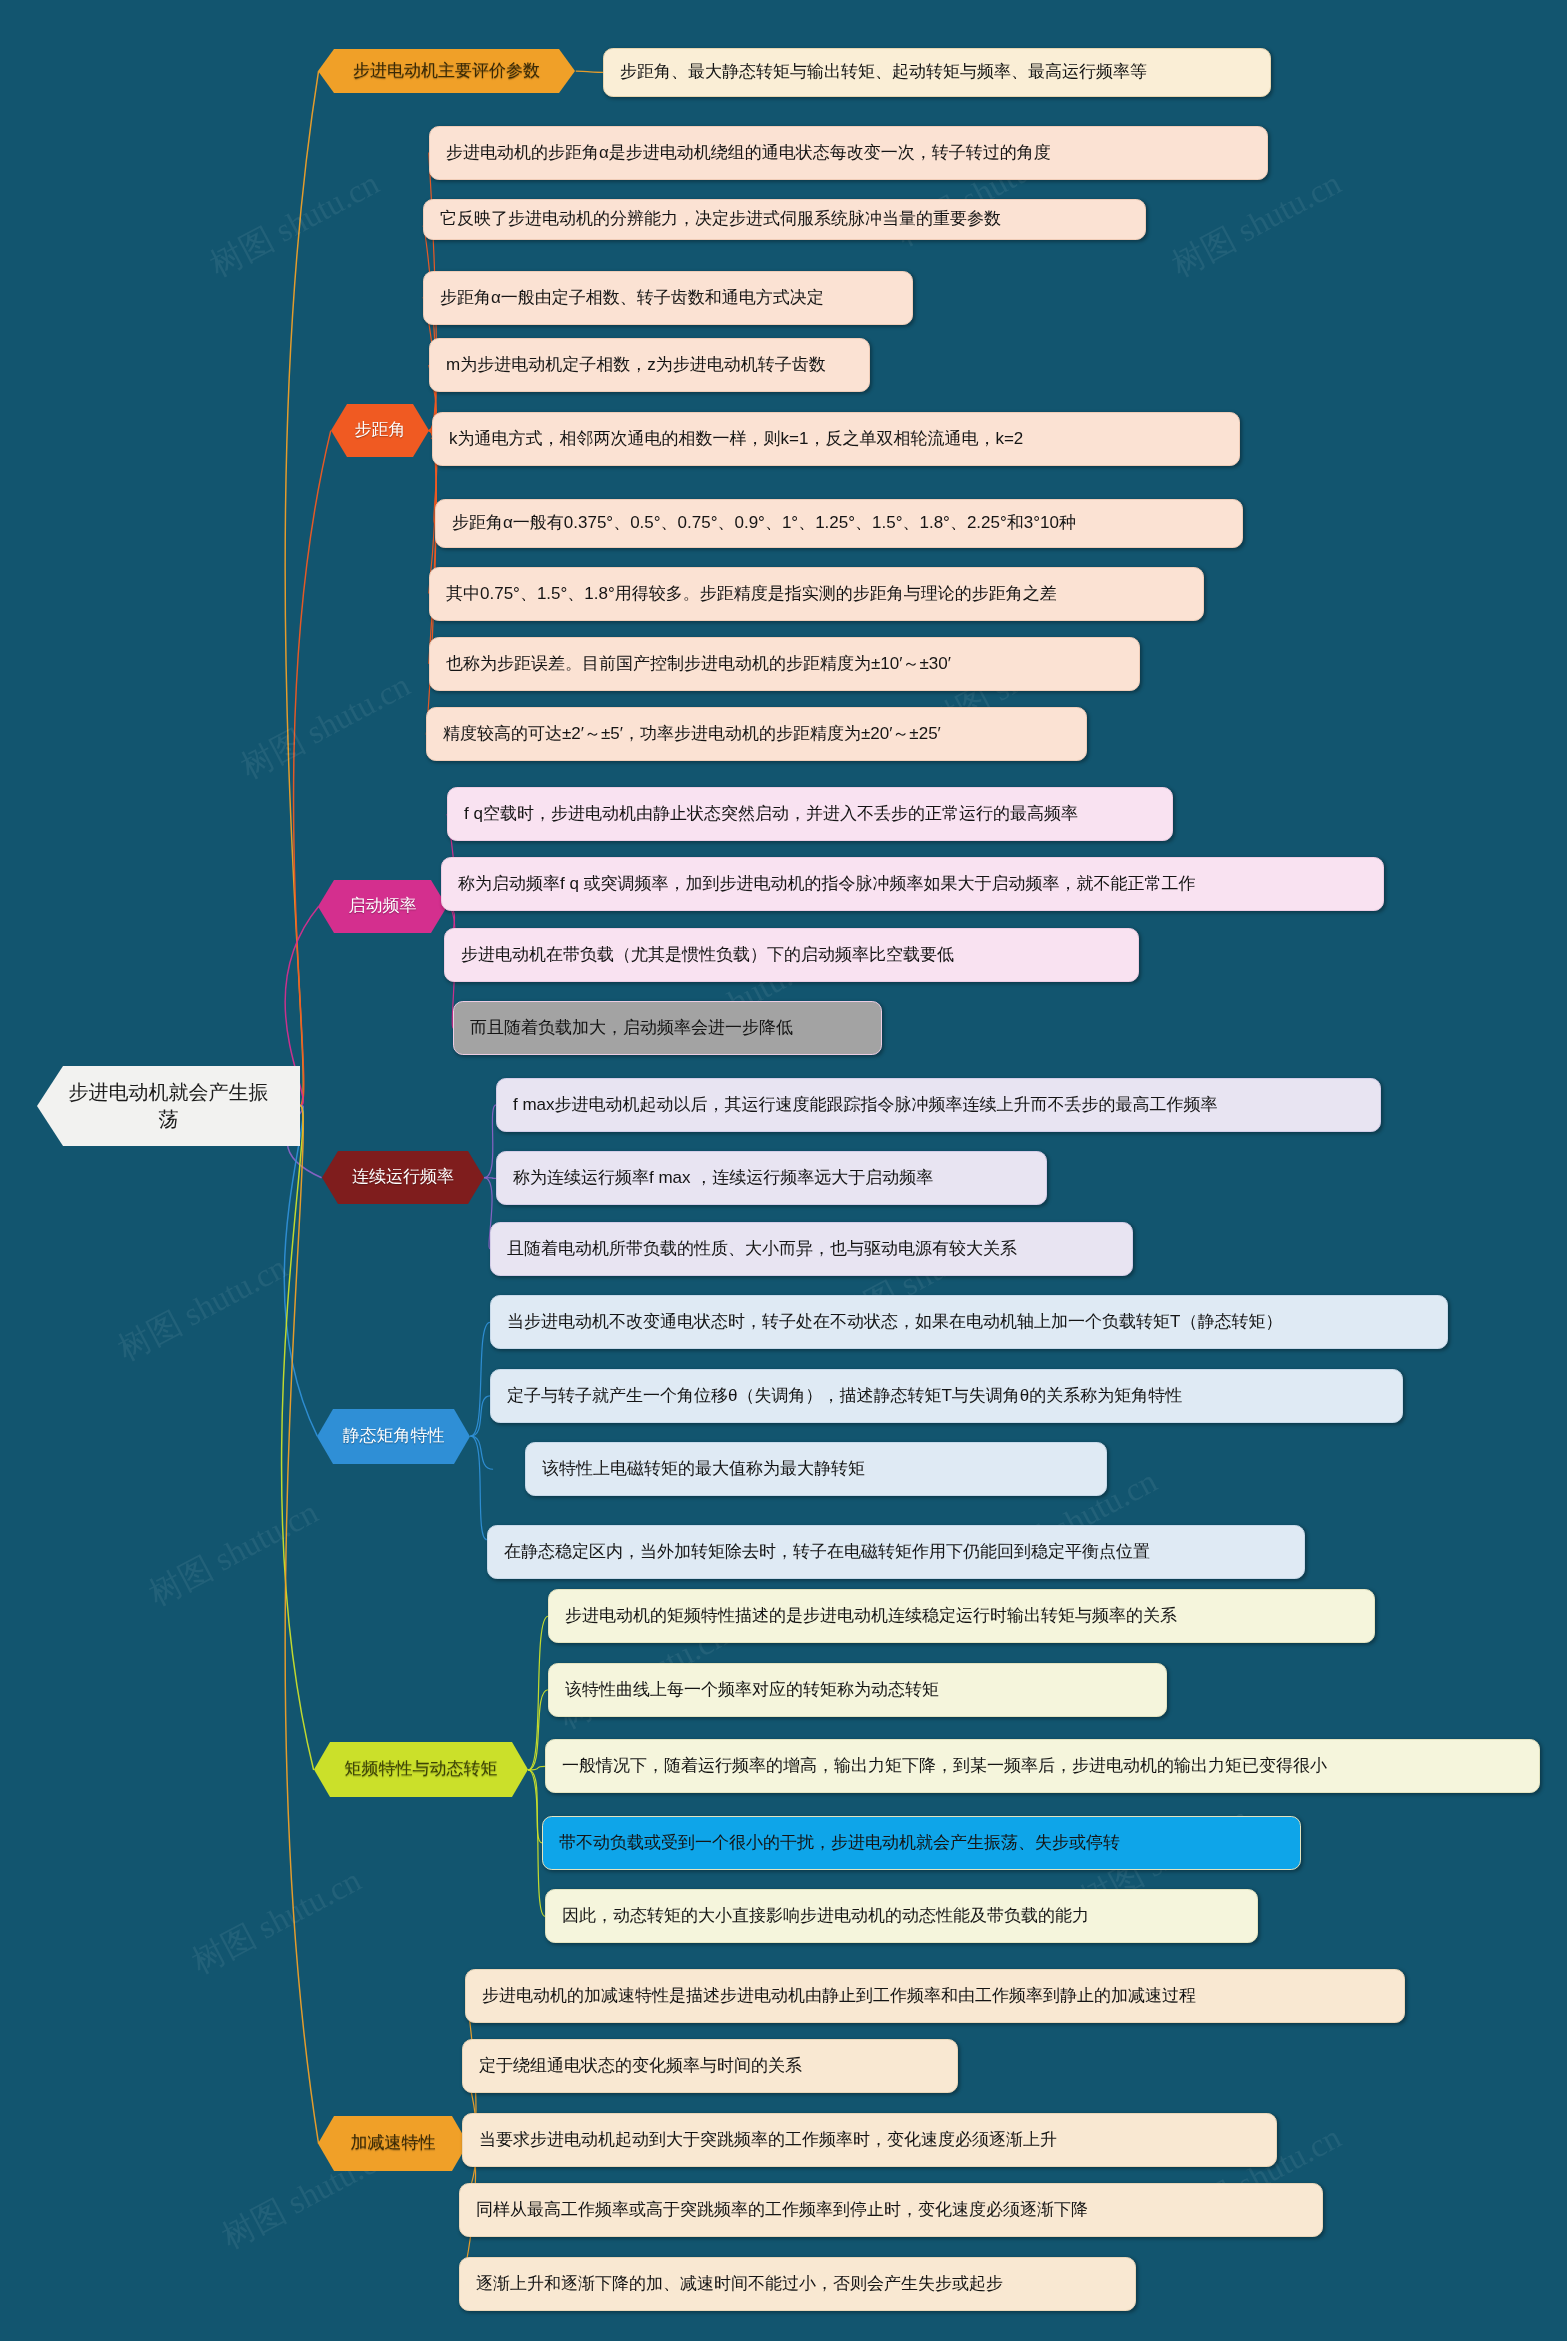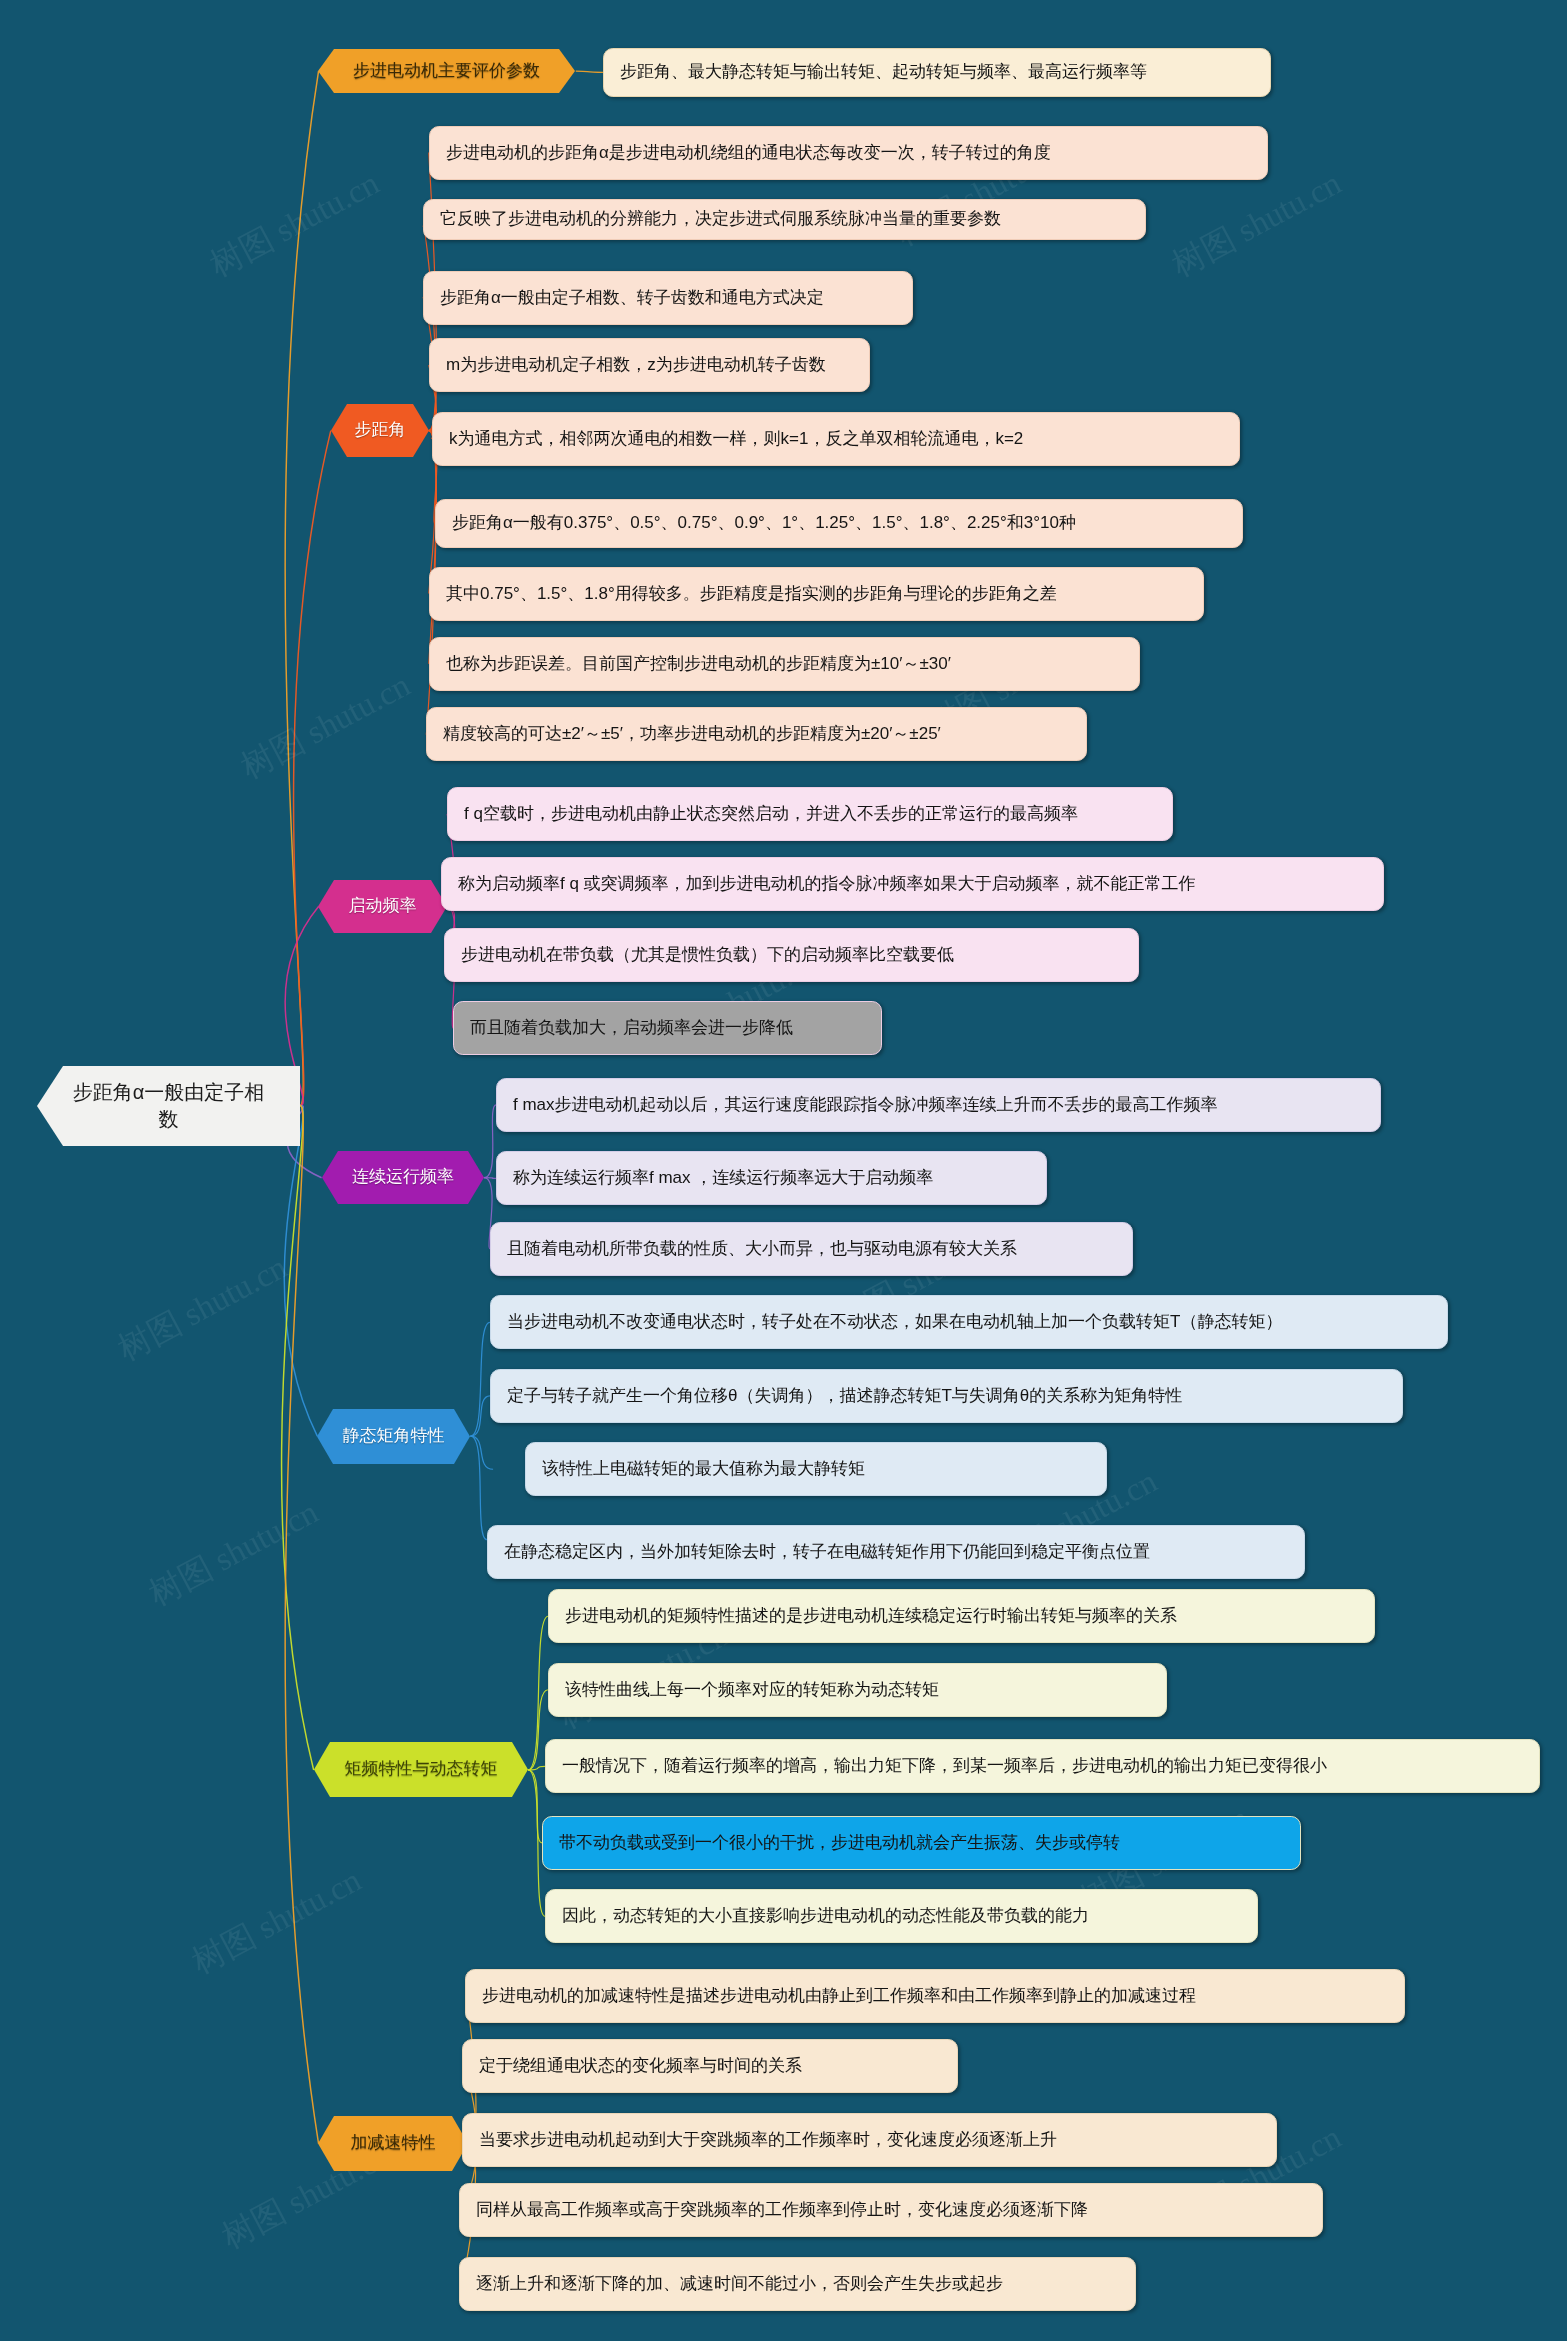--- a/index.html
+++ b/index.html
@@ -106,21 +106,21 @@
       <div class="wm" style="left: 141px; top: 1531px;">树图 shutu.cn</div>
       <div class="wm" style="left: 980px; top: 1500px;">树图 shutu.cn</div>
       <div class="wm" style="left: 184px; top: 1899px;">树图 shutu.cn</div>
       <div class="wm" style="left: 1072px; top: 1837px;">树图 shutu.cn</div>
       <div class="wm" style="left: 214px; top: 2174px;">树图 shutu.cn</div>
       <div class="wm" style="left: 1164px; top: 2156px;">树图 shutu.cn</div>
       <div class="wm" style="left: 643px; top: 980px;">树图 shutu.cn</div>
       <div class="wm" style="left: 551px; top: 1654px;">树图 shutu.cn</div>
     </div>
   <div id="nodes">
-    <div class="node root" id="root-node">步距角α一般由定子相数</div>
+    <div class="node root" id="root-node">步进电动机就会产生振荡</div>
   <div class="node branch" style="left: 318px; top: 49px; width: 257px; height: 44px; background: rgb(240, 160, 40); color: rgb(58, 42, 6);">
         <span>步进电动机主要评价参数</span>
       </div>
       <div class="node leaf" style="left: 603px; top: 48px; width: 668px; height: 49px; background: rgb(250, 238, 214); border: 0.6px solid rgb(231, 213, 174);">
         <span>步距角、最大静态转矩与输出转矩、起动转矩与频率、最高运行频率等</span>
       </div>
       <div class="node branch" style="left: 331px; top: 404px; width: 98px; height: 53px; background: rgb(240, 90, 34); color: rgb(255, 255, 255);">
         <span>步距角</span>
       </div>
       <div class="node leaf" style="left: 429px; top: 126px; width: 839px; height: 54px; background: rgb(251, 226, 211); border: 0.6px solid rgb(240, 205, 184);">
@@ -158,21 +158,21 @@
       </div>
       <div class="node leaf" style="left: 441px; top: 857px; width: 943px; height: 54px; background: rgb(249, 226, 241); border: 0.6px solid rgb(238, 205, 227);">
         <span>称为启动频率f q 或突调频率，加到步进电动机的指令脉冲频率如果大于启动频率，就不能正常工作</span>
       </div>
       <div class="node leaf" style="left: 444px; top: 928px; width: 695px; height: 54px; background: rgb(249, 226, 241); border: 0.6px solid rgb(238, 205, 227);">
         <span>步进电动机在带负载（尤其是惯性负载）下的启动频率比空载要低</span>
       </div>
       <div class="node leaf" style="left: 453px; top: 1001px; width: 429px; height: 54px; background: #a3a3a3; border: 0.6px solid rgb(238, 205, 227);">
         <span>而且随着负载加大，启动频率会进一步降低</span>
       </div>
-      <div class="node branch" style="left: 322px; top: 1151px; width: 162px; height: 53px; background: #a21caf; color: rgb(255, 255, 255);">
+      <div class="node branch" style="left: 322px; top: 1151px; width: 162px; height: 53px; background: #7f1d1d; color: rgb(255, 255, 255);">
         <span>连续运行频率</span>
       </div>
       <div class="node leaf" style="left: 496px; top: 1078px; width: 885px; height: 54px; background: rgb(232, 228, 242); border: 0.6px solid rgb(212, 205, 232);">
         <span>f max步进电动机起动以后，其运行速度能跟踪指令脉冲频率连续上升而不丢步的最高工作频率</span>
       </div>
       <div class="node leaf" style="left: 496px; top: 1151px; width: 551px; height: 54px; background: rgb(232, 228, 242); border: 0.6px solid rgb(212, 205, 232);">
         <span>称为连续运行频率f max ，连续运行频率远大于启动频率</span>
       </div>
       <div class="node leaf" style="left: 490px; top: 1222px; width: 643px; height: 54px; background: rgb(232, 228, 242); border: 0.6px solid rgb(212, 205, 232);">
         <span>且随着电动机所带负载的性质、大小而异，也与驱动电源有较大关系</span>

